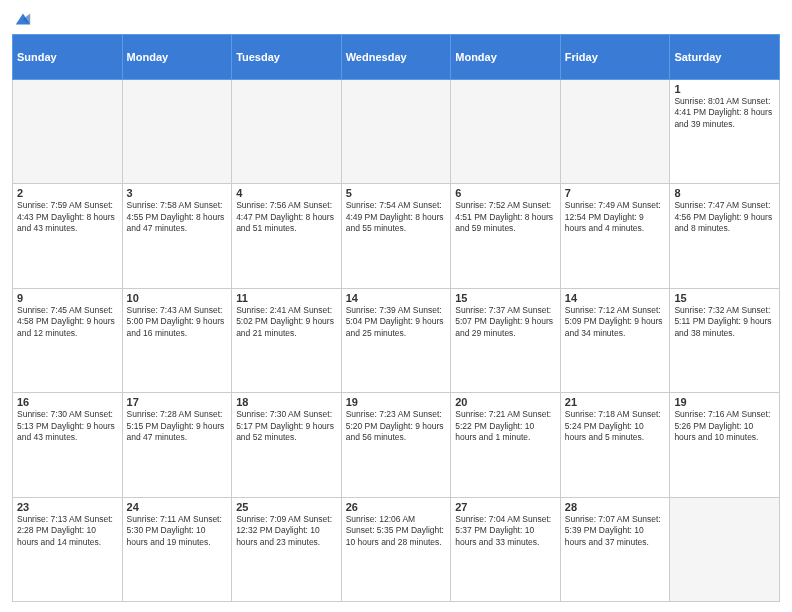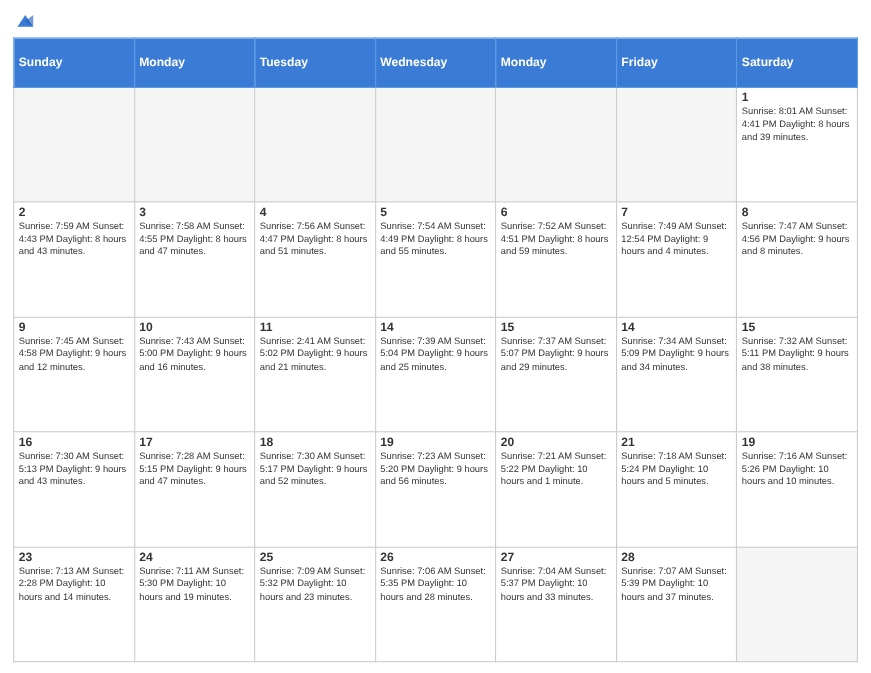--- a/index.html
+++ b/index.html
@@ -224,21 +224,21 @@
 Daylight: 9 hours and 25 minutes.</div>
           </td>
           <td>
             <span class="day-num">15</span>
             <div class="day-info">Sunrise: 7:37 AM
 Sunset: 5:07 PM
 Daylight: 9 hours and 29 minutes.</div>
           </td>
           <td>
             <span class="day-num">14</span>
-            <div class="day-info">Sunrise: 7:34 AM
+            <div class="day-info">Sunrise: 7:12 AM
 Sunset: 5:09 PM
 Daylight: 9 hours and 34 minutes.</div>
           </td>
           <td>
             <span class="day-num">15</span>
             <div class="day-info">Sunrise: 7:32 AM
 Sunset: 5:11 PM
 Daylight: 9 hours and 38 minutes.</div>
           </td>
         </tr>
@@ -295,26 +295,26 @@
           </td>
           <td>
             <span class="day-num">24</span>
             <div class="day-info">Sunrise: 7:11 AM
 Sunset: 5:30 PM
 Daylight: 10 hours and 19 minutes.</div>
           </td>
           <td>
             <span class="day-num">25</span>
             <div class="day-info">Sunrise: 7:09 AM
-Sunset: 5:32 PM
+Sunset: 12:32 PM
 Daylight: 10 hours and 23 minutes.</div>
           </td>
           <td>
             <span class="day-num">26</span>
-            <div class="day-info">Sunrise: 7:06 AM
+            <div class="day-info">Sunrise: 12:06 AM
 Sunset: 5:35 PM
 Daylight: 10 hours and 28 minutes.</div>
           </td>
           <td>
             <span class="day-num">27</span>
             <div class="day-info">Sunrise: 7:04 AM
 Sunset: 5:37 PM
 Daylight: 10 hours and 33 minutes.</div>
           </td>
           <td>

